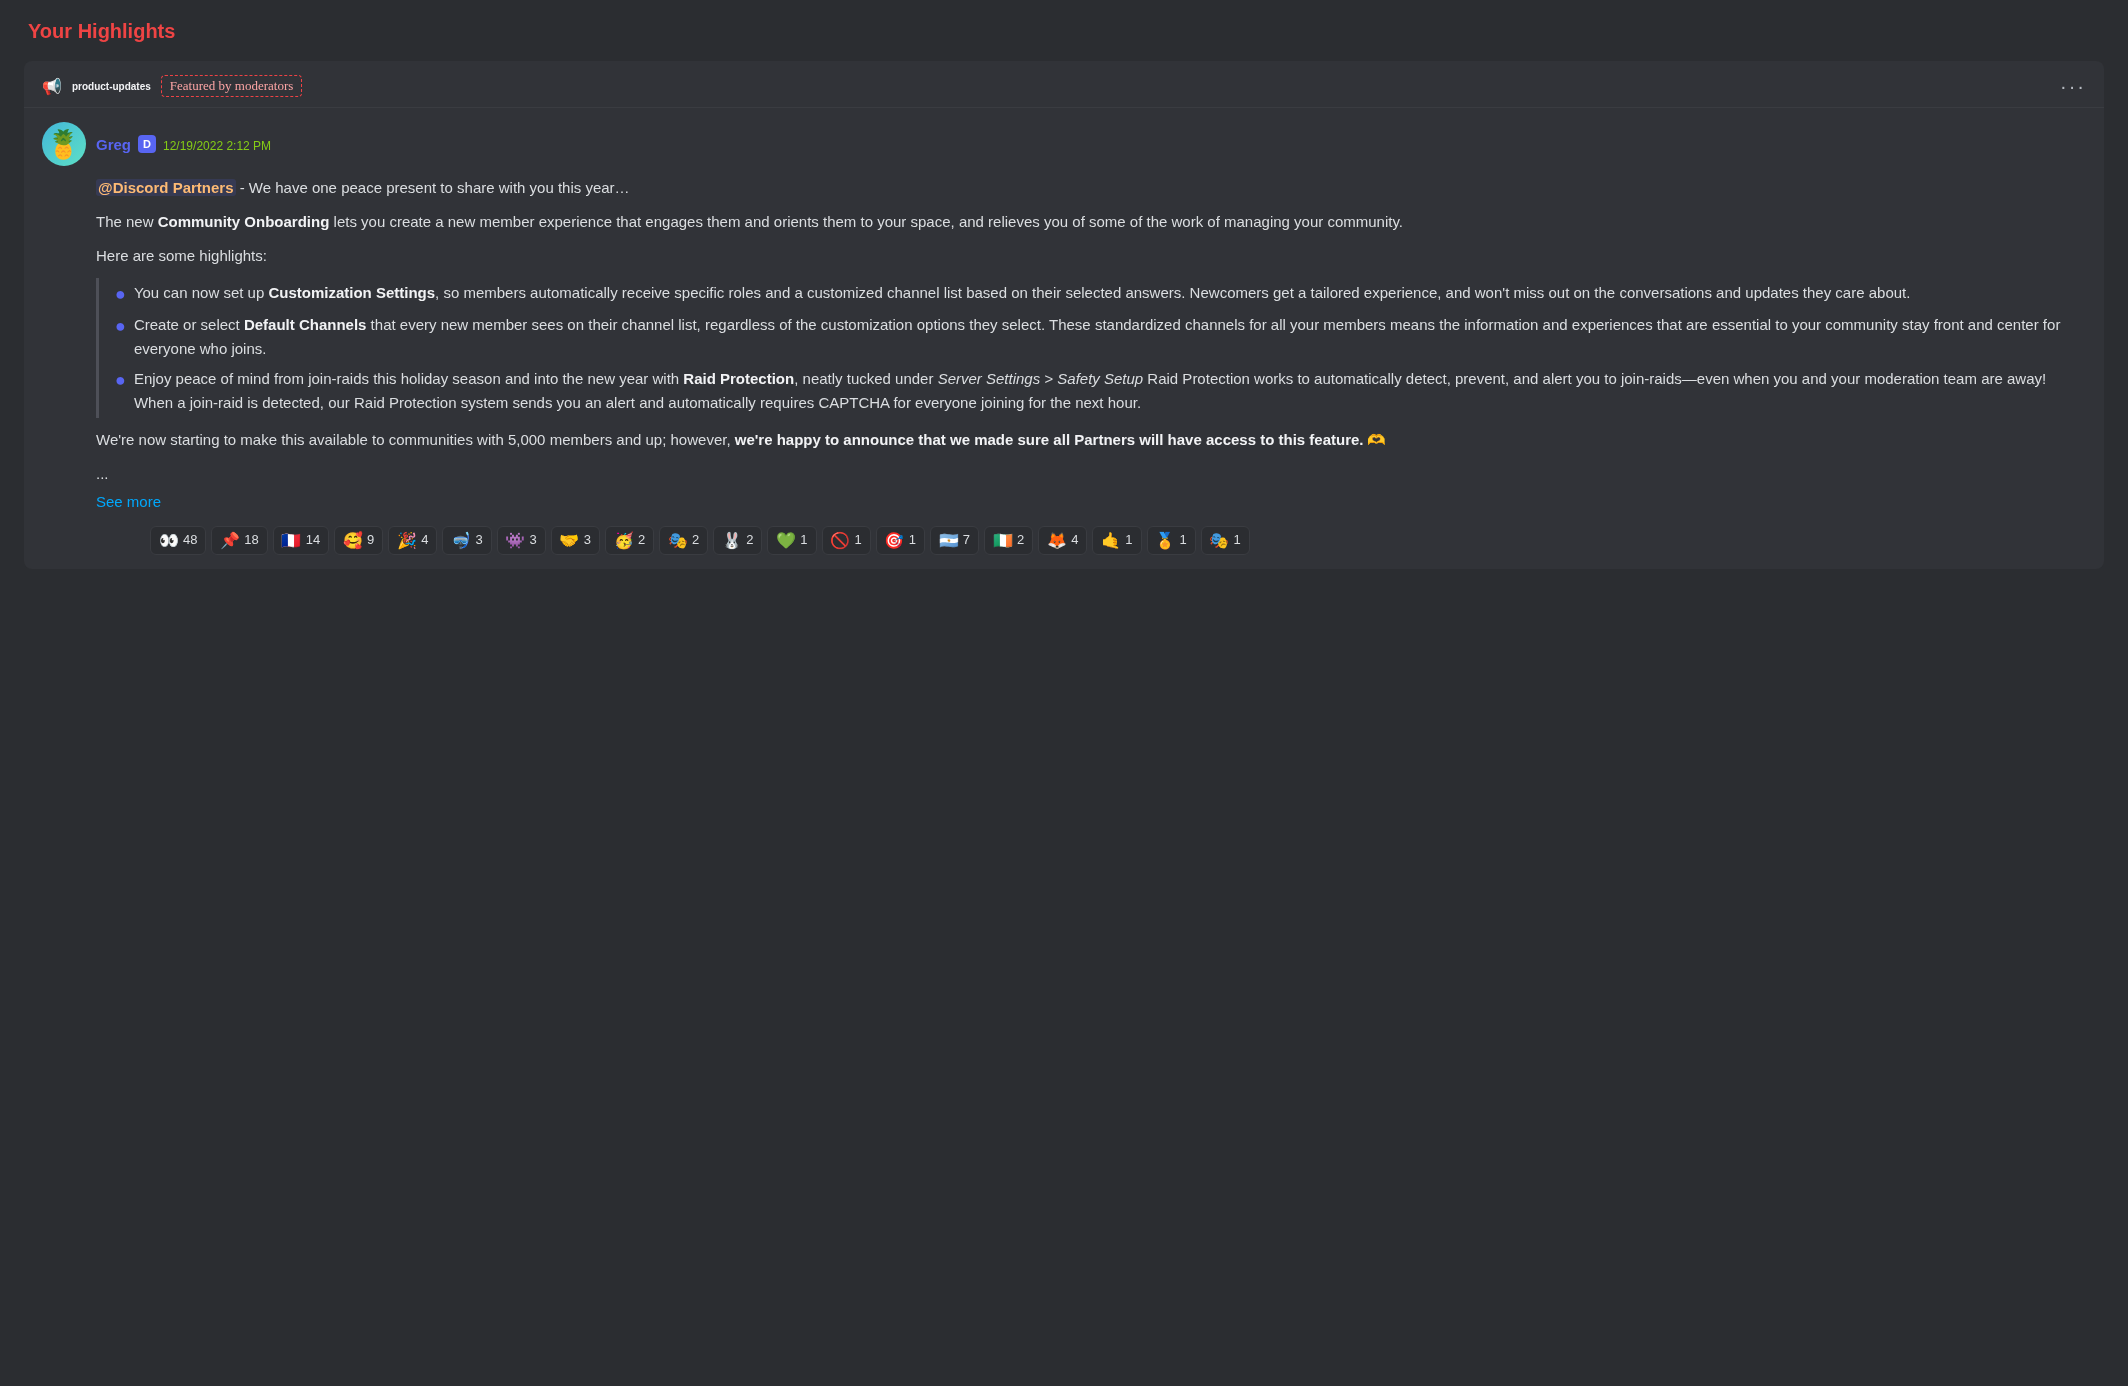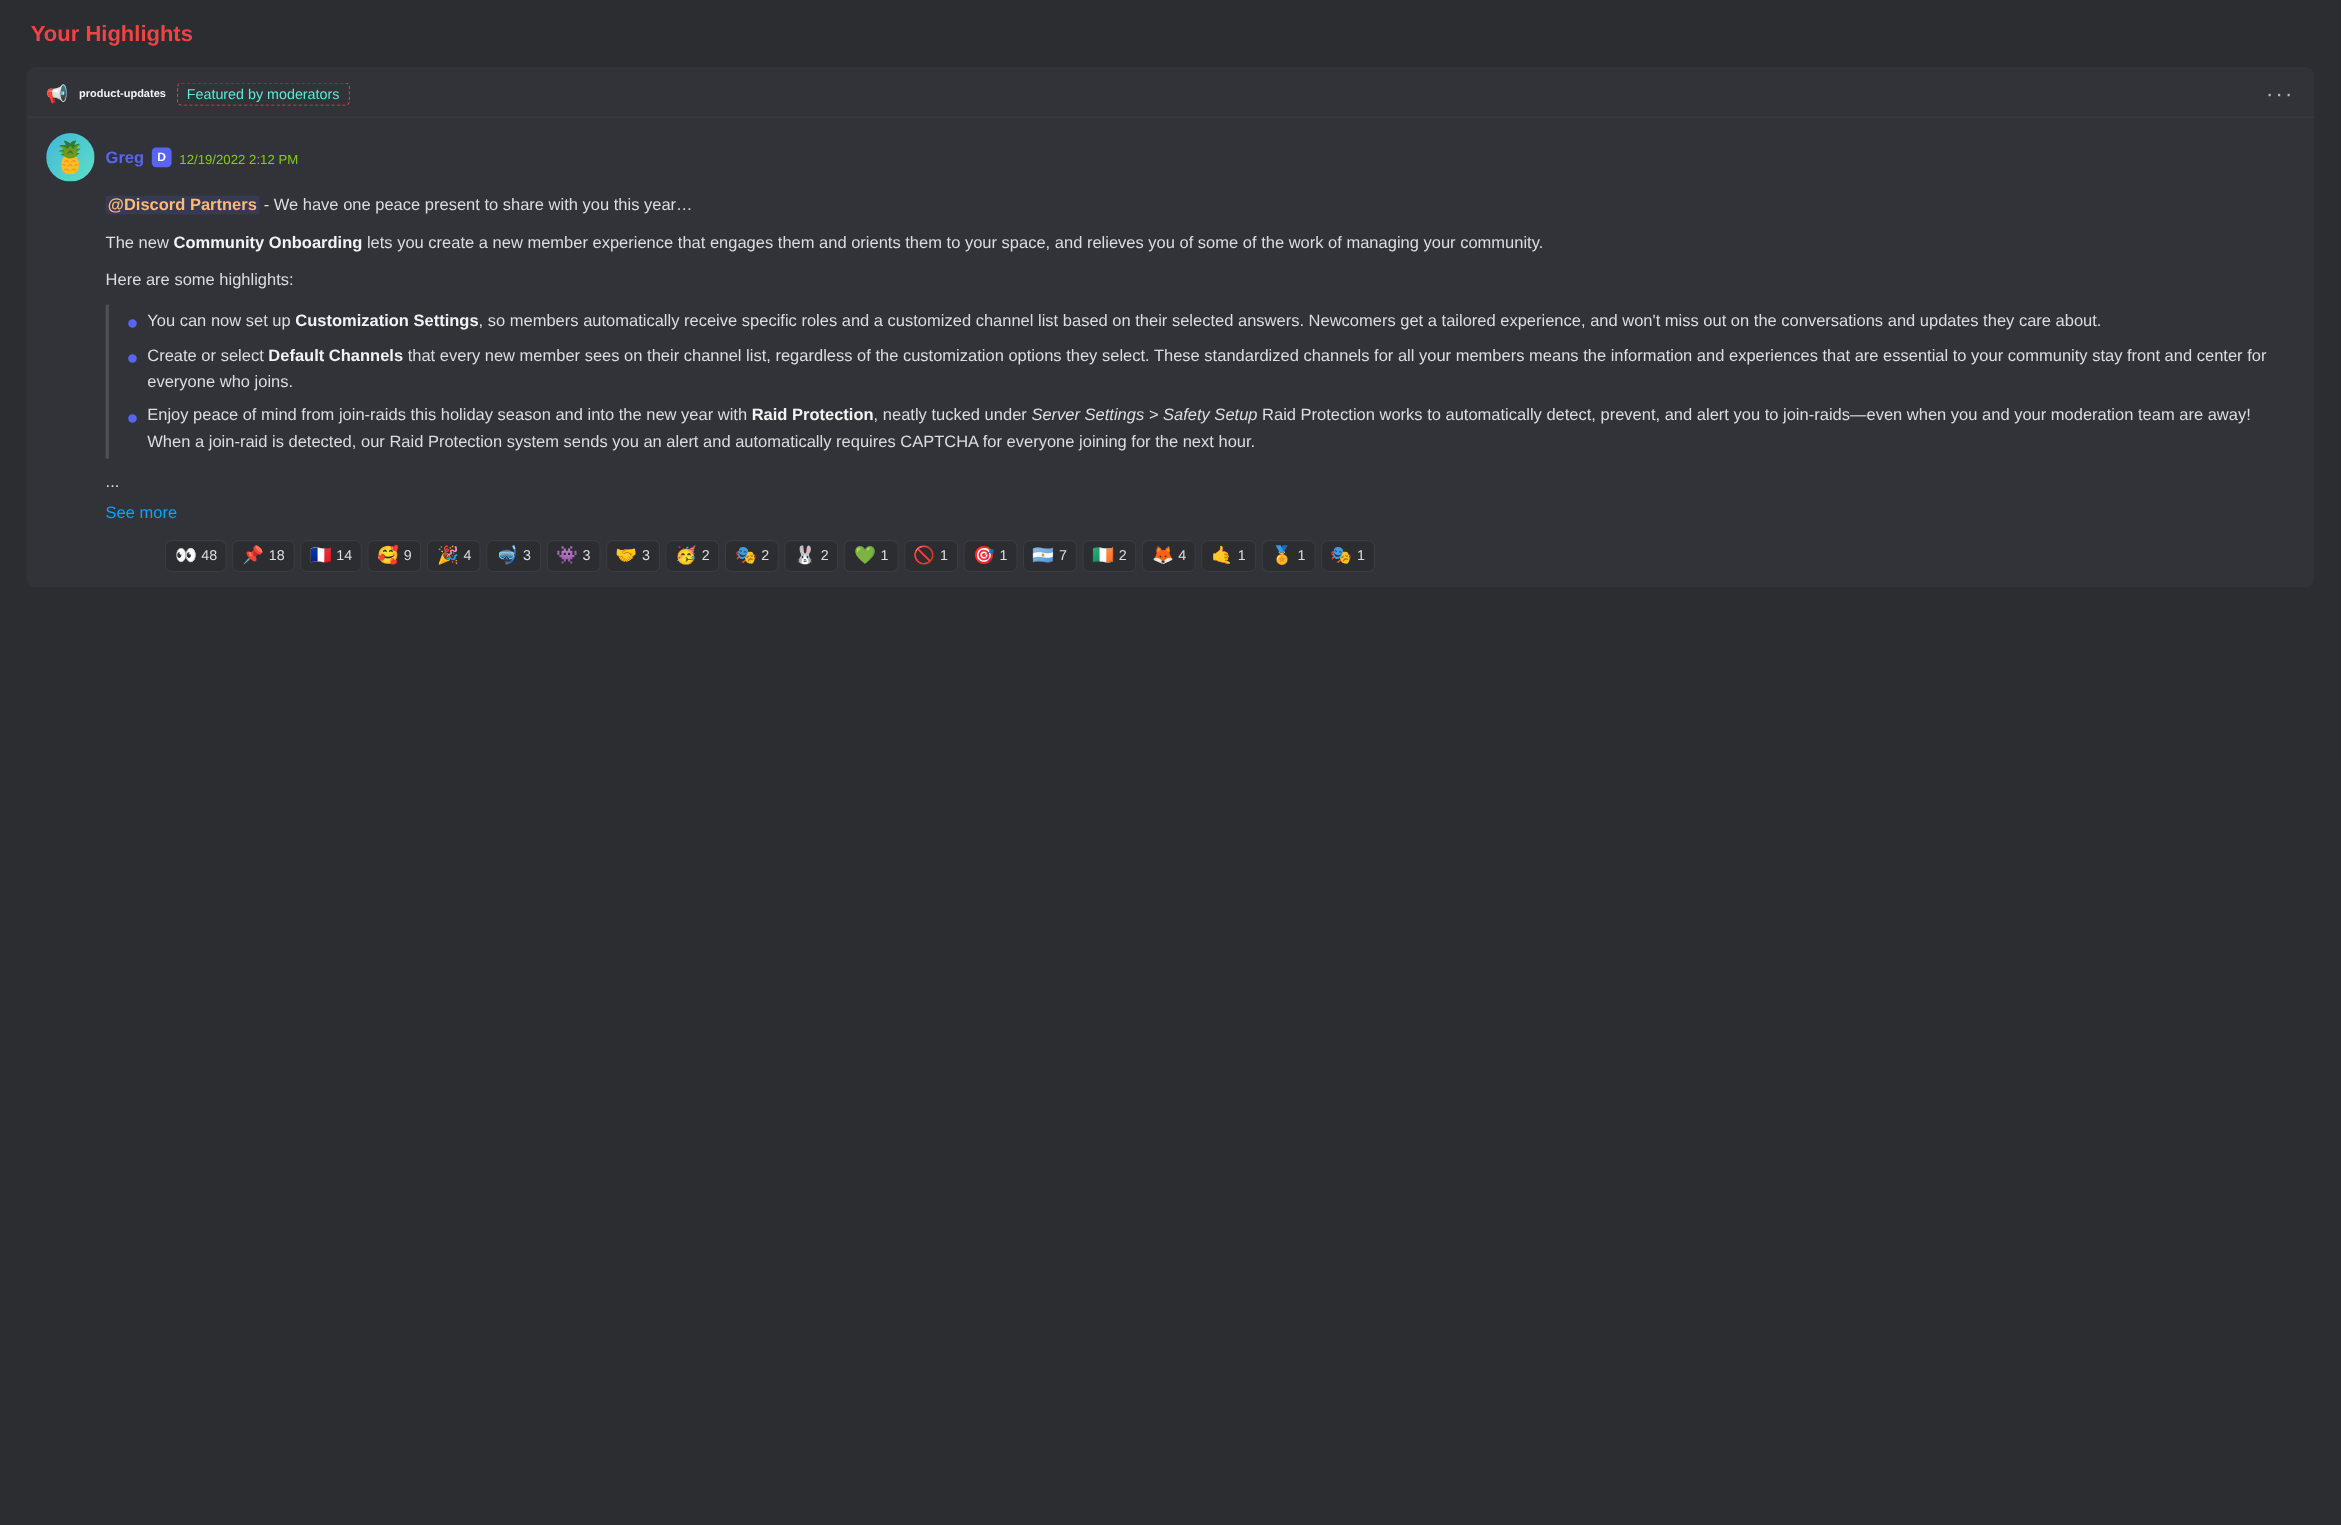--- a/index.html
+++ b/index.html
@@ -35,25 +35,26 @@
       font-size: 16px;
       color: #b5bac1;
     }
     .channel-name {
       font-weight: 600;
       font-size: 10px;
       color: #f2f3f5;
     }
     .featured-badge {
       border: 1.5px dashed #ed4245;
-      color: #5eead4;
+      color: #fca5a5;
       border-radius: 4px;
       padding: 2px 8px;
       font-size: 13px;
       font-weight: 500;
+      font-family: Liberation Serif, serif;
     }
     .more-btn {
       margin-left: auto;
       color: #b5bac1;
       font-size: 20px;
       cursor: pointer;
       letter-spacing: 2px;
       line-height: 1;
     }
     .message-body {
@@ -262,20 +263,23 @@
           <li>
             <span class="bullet-dot">●</span>
             <span class="li-text">
               <span>Enjoy peace of mind from join-raids this holiday season and into the new year with </span><b>Raid Protection</b><span>, neatly tucked under </span><em>Server Settings &gt; Safety Setup</em><span> Raid Protection works to automatically detect, prevent, and alert you to join-raids—even when you and your moderation team are away! When a join-raid is detected, our Raid Protection system sends you an alert and automatically requires CAPTCHA for everyone joining for the next hour.</span>
             </span>
           </li>
         </ul>
       </div>
 
       
+      <div class="message-text-block">
+        <span>We're now starting to make this available to communities with 5,000 members and up; however, </span><b>we're happy to announce that we made sure all Partners will have access to this feature.</b> <span>🫶</span>
+      </div>
 
       
       <div class="ellipsis-text">...</div>
 
       
       <a class="see-more">See more</a>
 
       
       <div class="reactions-row" id="reactions-container">
           <div class="reaction">

